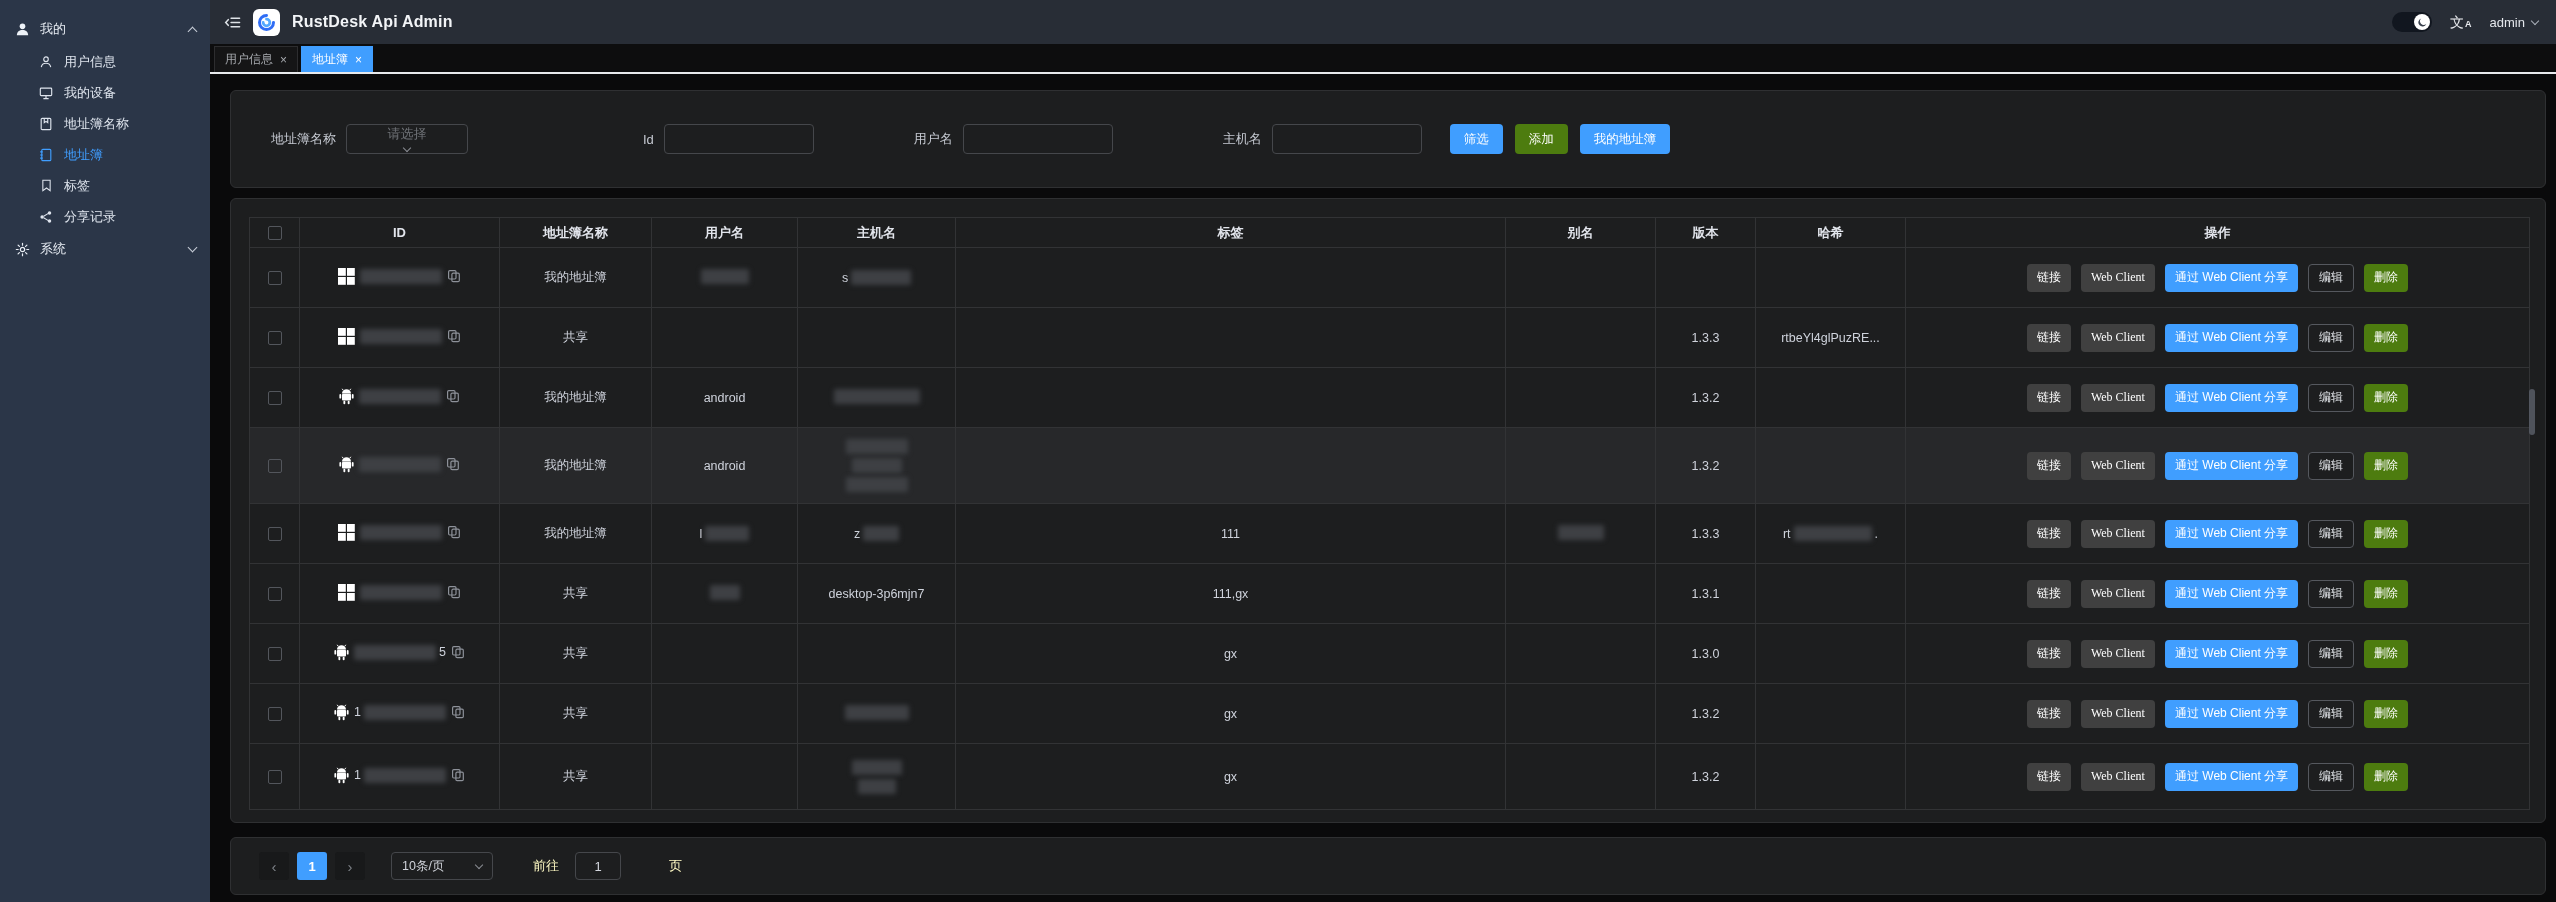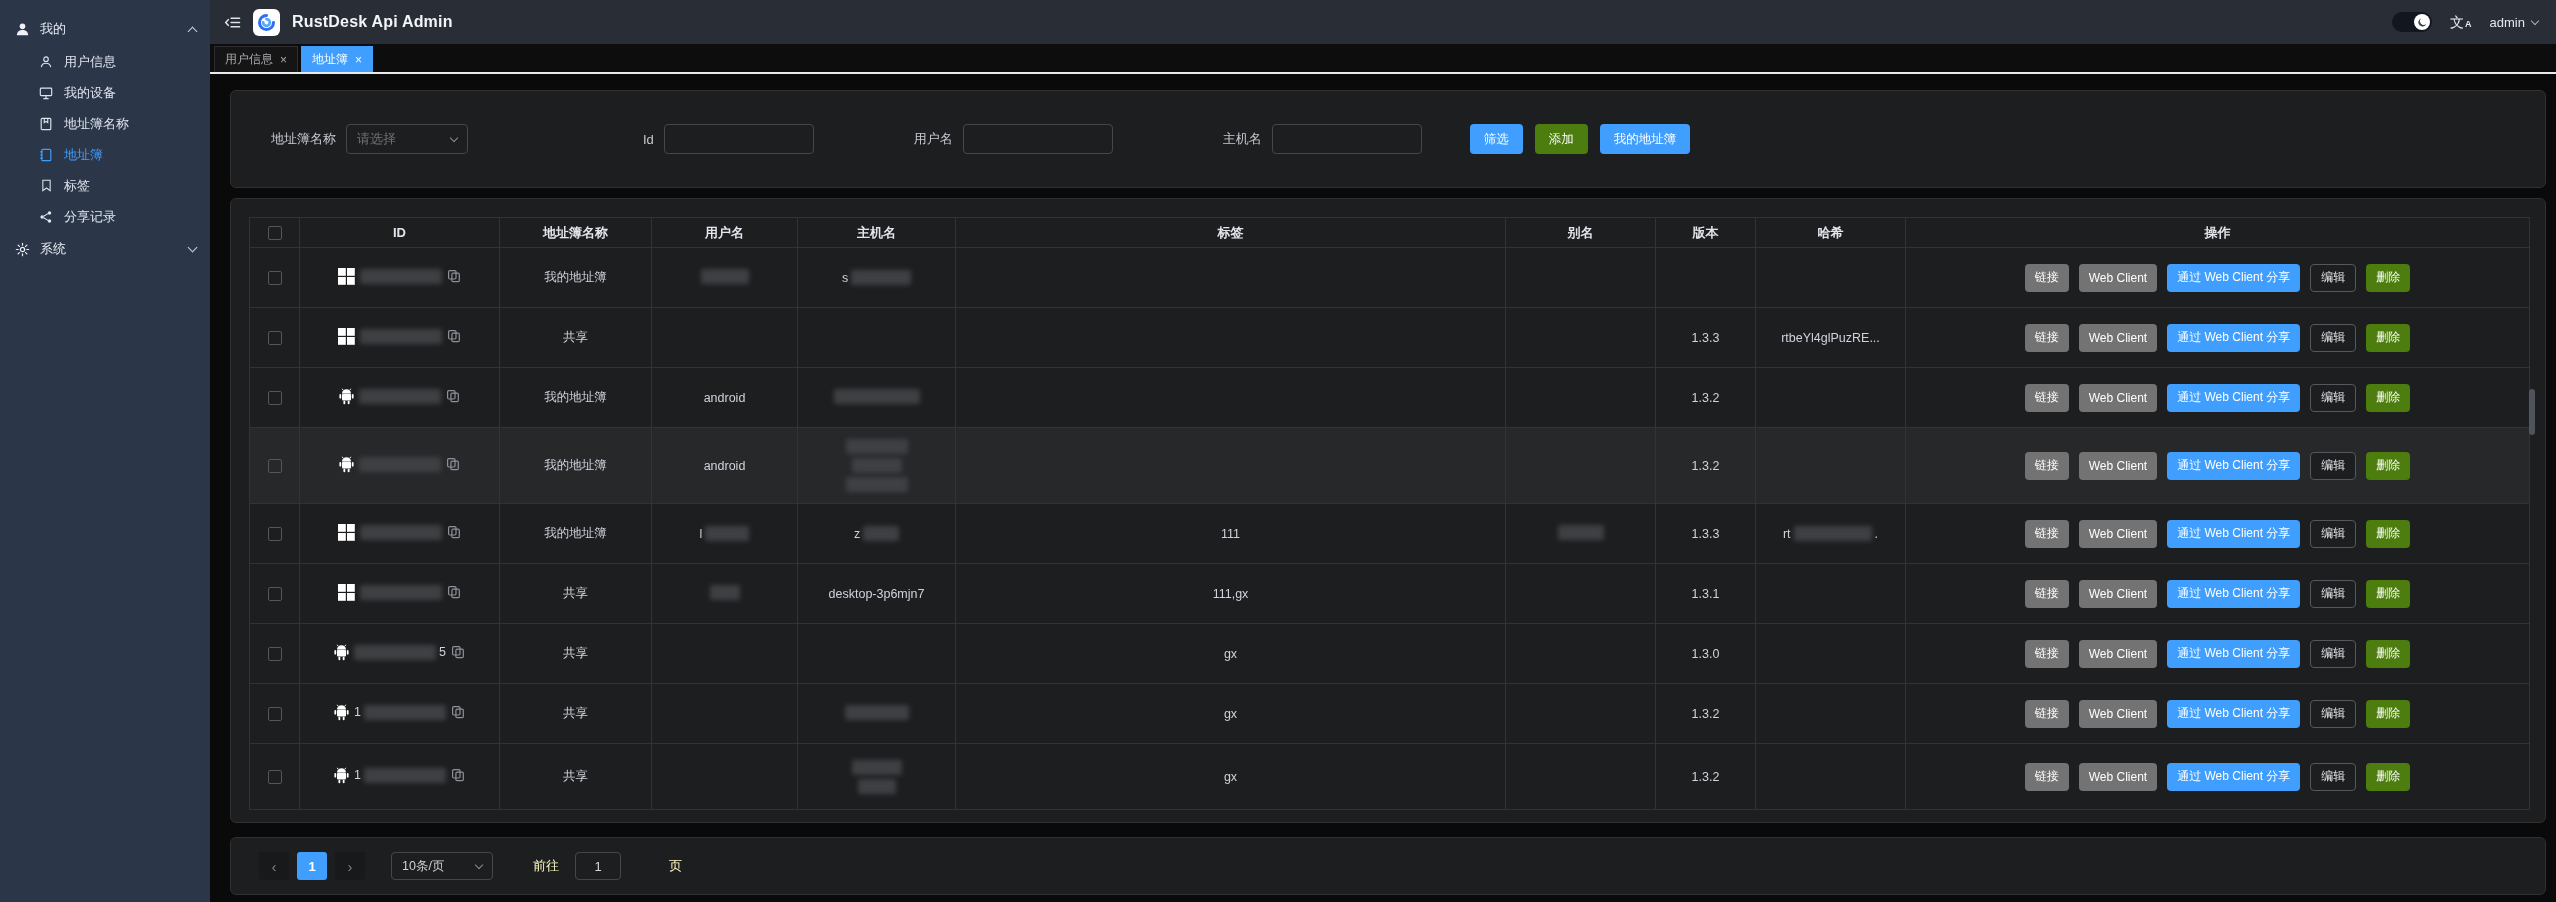--- a/index.html
+++ b/index.html
@@ -40,33 +40,33 @@
   .tab.active{background:#409eff;color:#fff;border-color:#409eff;}
 
   
   .content{flex:1;background:#0a0a0b;padding:16px 10px 0 20px;overflow:hidden;}
   .panel{background:#1d1e1f;border:1px solid #2f3032;border-radius:6px;}
 
   
   .filter-panel{height:98px;display:flex;align-items:center;padding:0 18px;}
   .fg{display:flex;align-items:center;}
   .f-label{color:#c6cad2;font-size:13px;margin-right:10px;white-space:nowrap;}
-  .f-select{width:122px;height:30px;border:1px solid #45474b;border-radius:4px;display:flex;align-items:center;justify-content:space-between;padding:0 10px;cursor:pointer;background:transparent;}
+  .f-select{width:122px;height:30px;border:1px solid #45474b;border-radius:4px;display:flex;align-items:center;justify-content:space-between;padding:0 10px;cursor:pointer;background:transparent;flex-direction:column;}
   .placeholder{color:#6f7277;font-size:13px;}
   .selchev{width:6px;height:6px;border-right:1.4px solid #8a8d93;border-bottom:1.4px solid #8a8d93;transform:rotate(45deg);margin-bottom:2px;}
   .f-input{width:150px;height:30px;border:1px solid #45474b;border-radius:4px;background:transparent;color:#d4d7de;padding:0 10px;font-size:13px;outline:none;}
   #fg-name{margin-left:22px}
   #fg-id{margin-left:175px}
   #fg-user{margin-left:100px}
   #fg-host{margin-left:110px}
-  .f-btns{margin-left:48px;display:flex;gap:12px;}
+  .f-btns{margin-left:28px;display:flex;gap:12px;}
   .btn{border:none;border-radius:4px;height:30px;padding:0 14px;font-size:12.5px;color:#fff;cursor:pointer;font-family:inherit;white-space:nowrap;}
   .btn.blue{background:#409eff;}
   .btn.red{background:#4d7c0f;}
-  .btn.green{background:#737373;}
+  .btn.green{background:#404040;font-family:Liberation Serif, serif;}
   .btn.plain{background:#1d1e1f;border:1px solid #55585e;color:#e3e6ea;}
 
   
   .table-panel{margin-top:10px;padding:18px 18px 12px 18px;position:relative;}
   table{width:100%;border-collapse:collapse;table-layout:fixed;border:1px solid #323335;}
   th,td{border:1px solid #323335;text-align:center;vertical-align:middle;font-size:12.5px;color:#cfd3dc;overflow:hidden;}
   thead tr{height:30px;}
   th{color:#e2e5ec;font-weight:700;font-size:13px;background:#1d1e1f;}
   tbody tr{height:60px;background:#1d1e1f;}
   tbody tr.hl{background:#27282a;}

